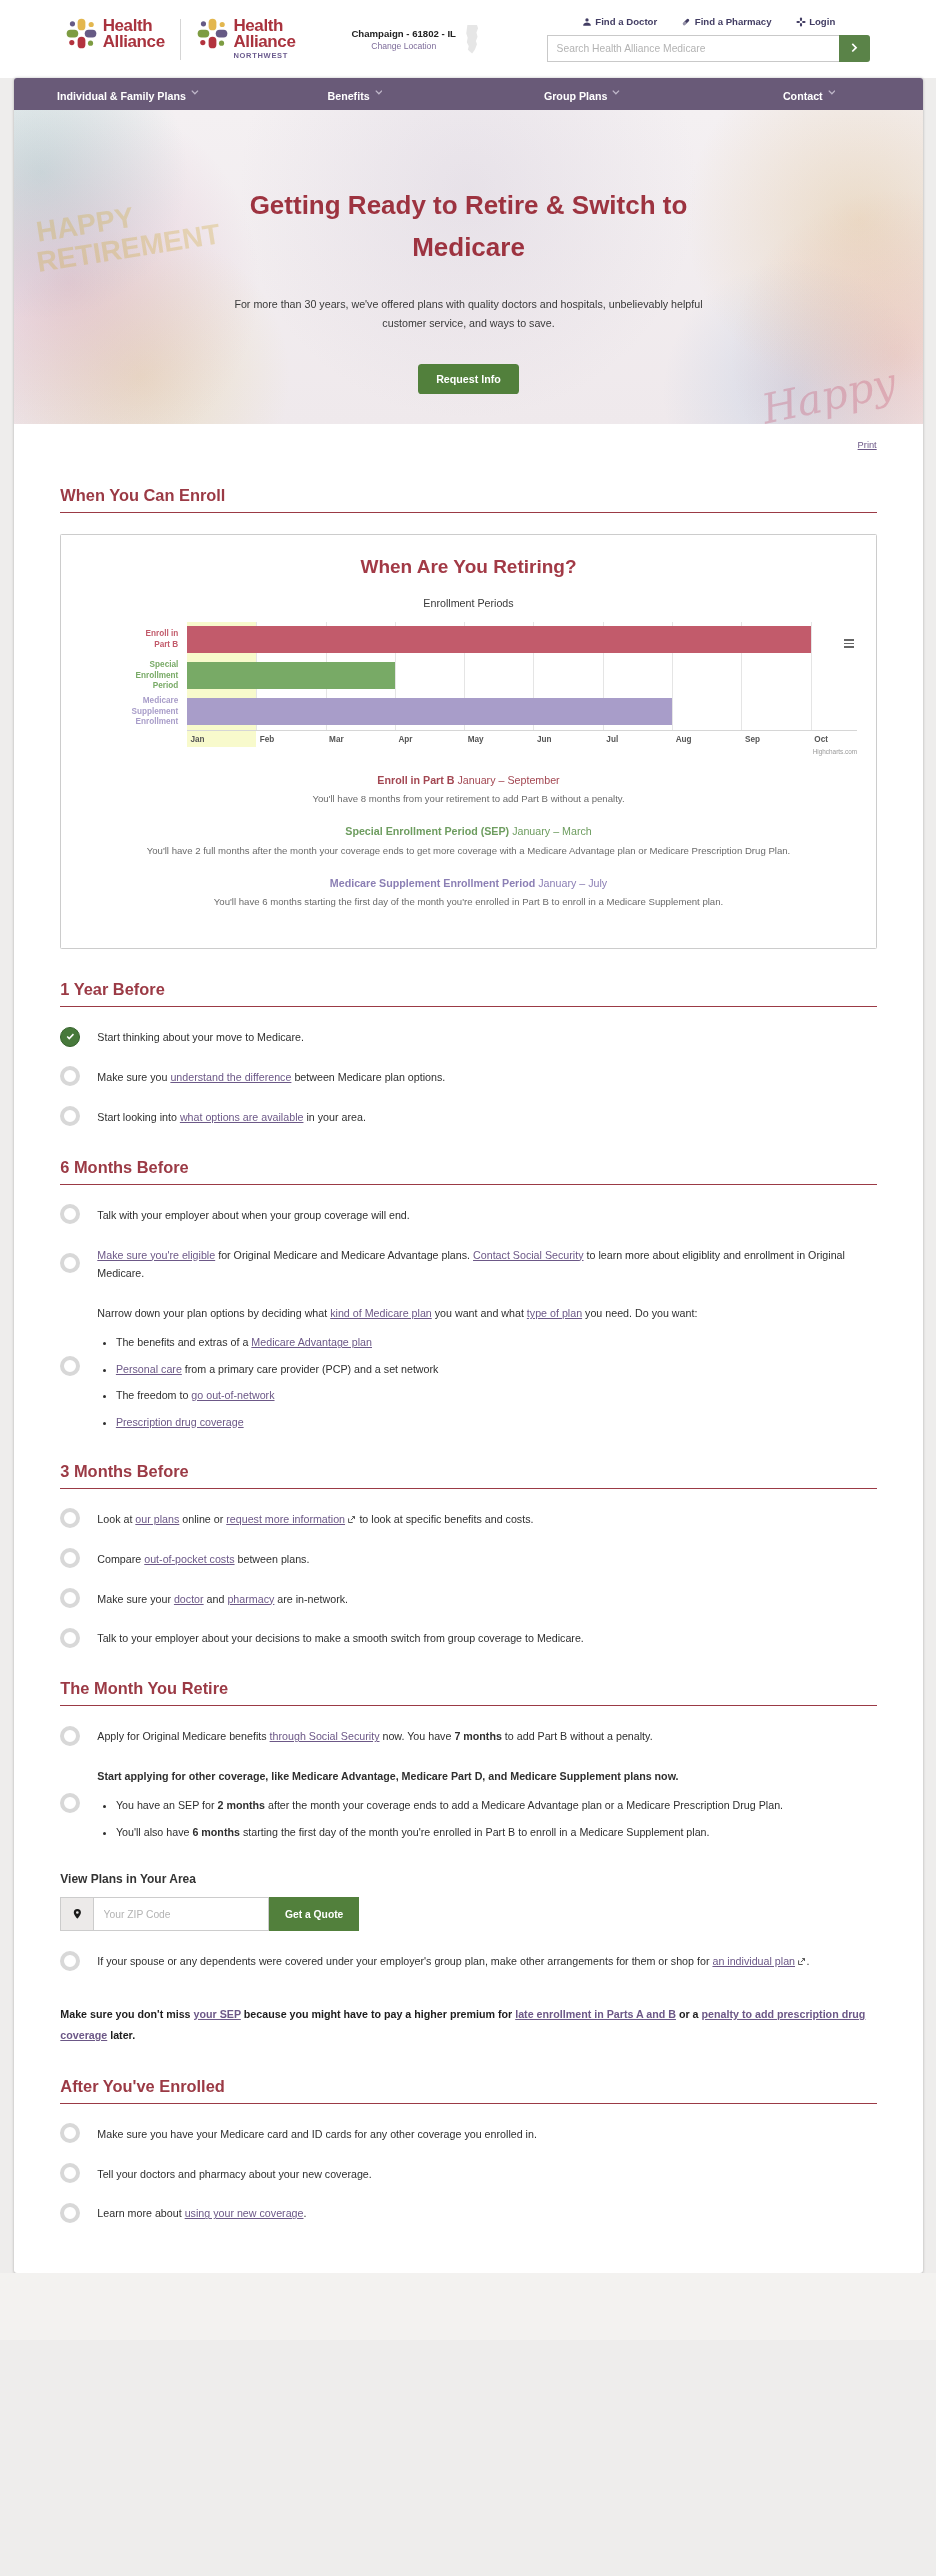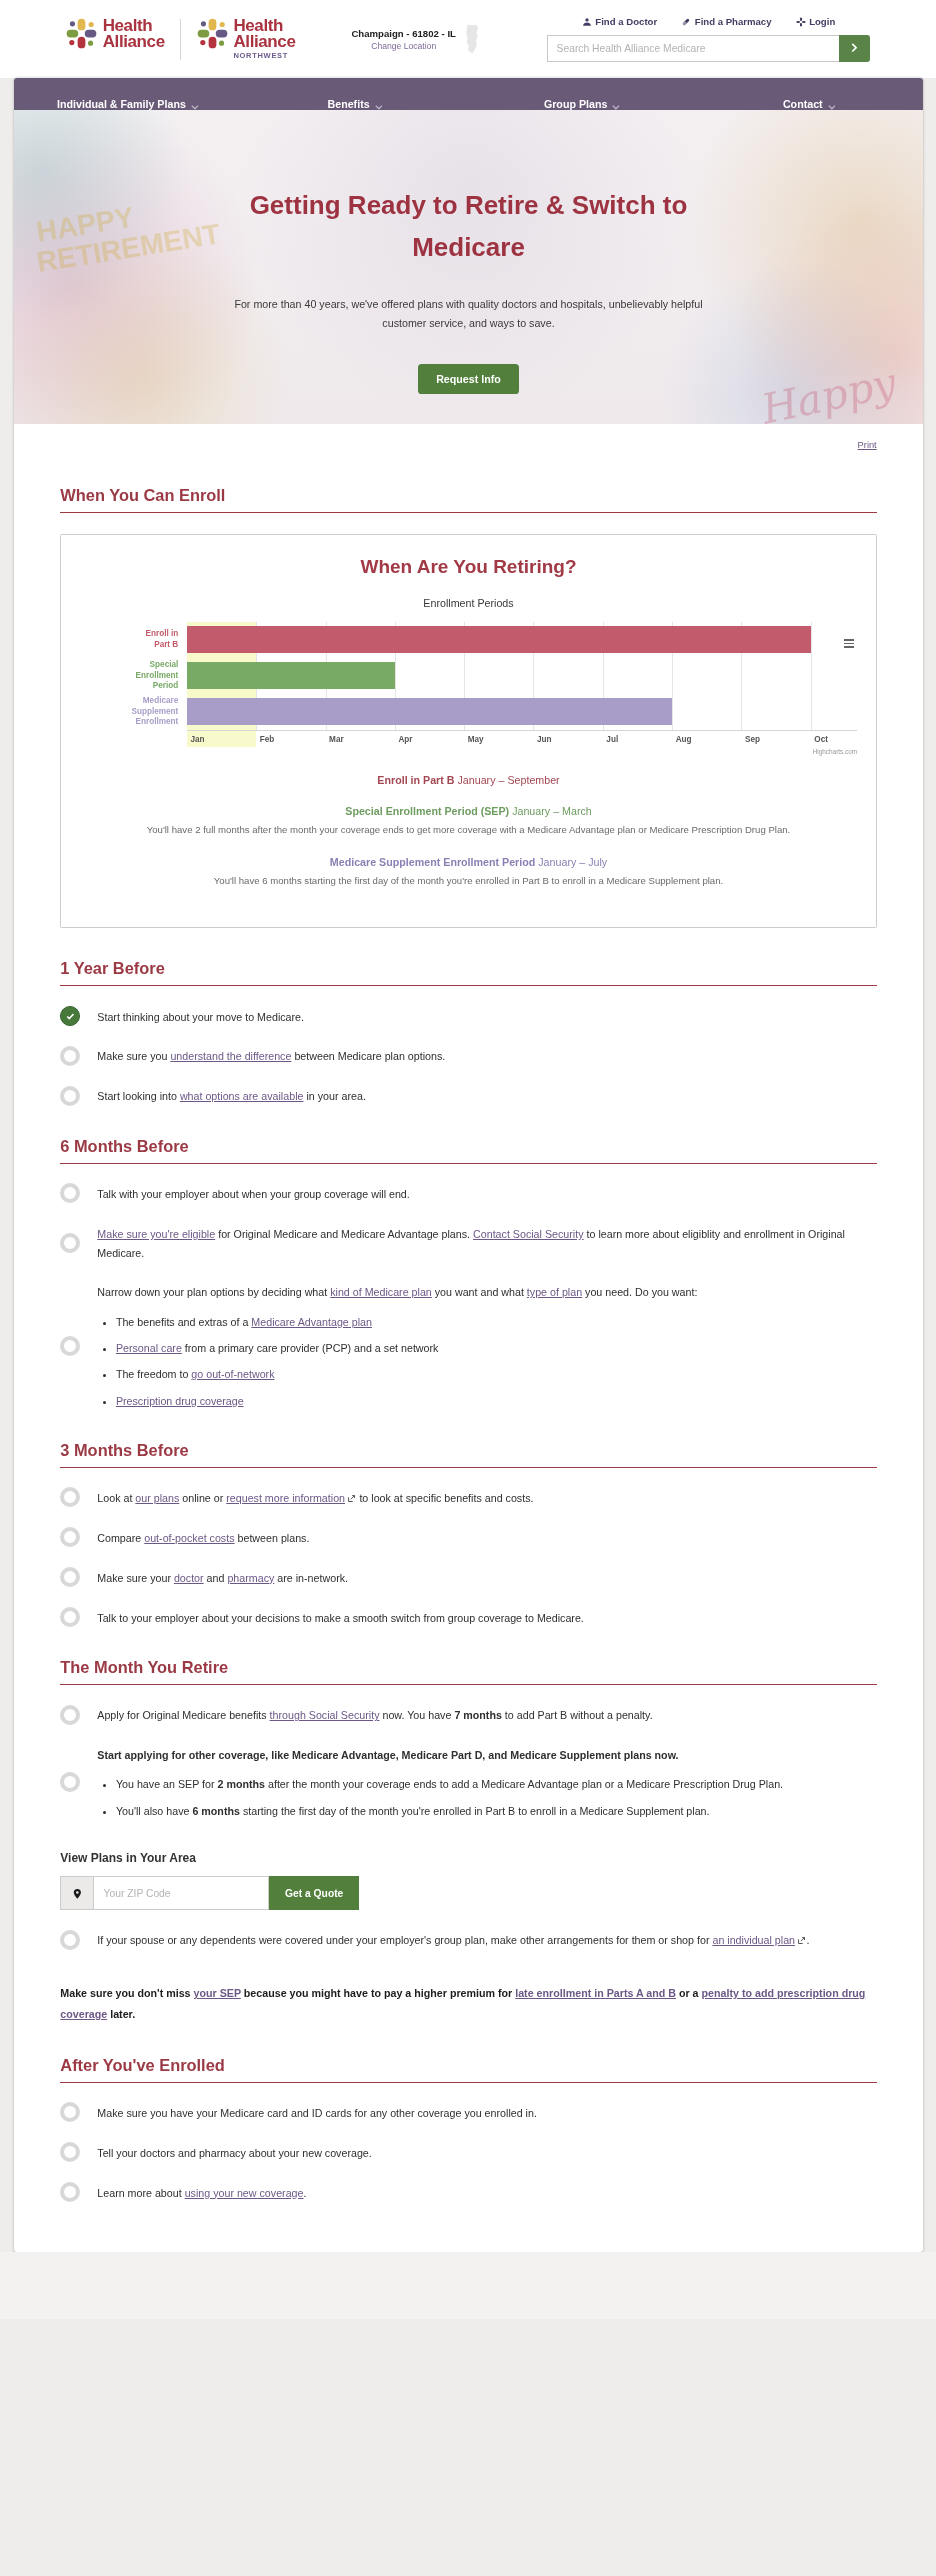--- a/index.html
+++ b/index.html
@@ -24,21 +24,21 @@
   .quick a { display: flex; align-items: center; gap: 3.6px; color: #423d63; font-size: 9.6px; font-weight: bold; text-decoration: none; }
   .quick svg { width: 10px; height: 10px; fill: #423d63; }
   .searchrow { display: flex; }
   .searchrow input { flex: 1; height: 27px; border: 0.7px solid #c9c9c9; border-right: none; padding: 0 8.6px; font-size: 10.3px; color: #333; font-family: inherit; }
   .searchrow input::placeholder { color: #b3b3b3; }
   .search-btn { width: 31px; height: 27px; background: #5a8348; border: none; border-radius: 0 2.9px 2.9px 0; display: flex; align-items: center; justify-content: center; cursor: pointer; }
 
   
   .card { margin: 0 14.3px; background: #fff; box-shadow: 0 0.7px 2.9px rgba(0,0,0,.28); border-radius: 2.9px; overflow: hidden; }
   nav { background: #695a78; height: 32px; display: flex; }
-  .nav-item { flex: 1; display: flex; align-items: flex-end; justify-content: center; gap: 5px; color: #fff; font-weight: bold; font-size: 10.7px; text-decoration: none; margin-top: 12px; }
+  .nav-item { flex: 1; display: flex; align-items: flex-start; justify-content: center; gap: 5px; color: #fff; font-weight: bold; font-size: 10.7px; text-decoration: none; margin-top: 12px; }
   .nav-item svg { width: 7.8px; height: 5px; stroke: #cfc8d8; stroke-width: 2; fill: none; opacity: .85; }
 
   
   .hero { height: 314px; position: relative; text-align: center; overflow: hidden;
     background-color: #f2edf0;
     background-image:
       radial-gradient(circle at 6% 55%, rgba(199,120,158,.28), transparent 22%),
       radial-gradient(circle at 3% 20%, rgba(110,190,185,.30), transparent 16%),
       radial-gradient(circle at 14% 85%, rgba(220,190,90,.25), transparent 18%),
       radial-gradient(circle at 93% 35%, rgba(215,170,95,.28), transparent 20%),
@@ -223,21 +223,21 @@
         <svg viewBox="0 0 12 8">
           <path d="M1 1l5 5 5-5"></path>
         </svg>
       </a>
     </nav>
 
   <section class="hero">
     <div class="hero-deco-left">Happy Retirement</div>
     <div class="hero-deco-right">Happy</div>
     <h1>Getting Ready to Retire &amp; Switch to Medicare</h1>
-    <p class="hero-sub">For more than 40 years, we've offered plans with quality doctors and hospitals, unbelievably helpful customer service, and ways to save.</p>
+    <p class="hero-sub">For more than 30 years, we've offered plans with quality doctors and hospitals, unbelievably helpful customer service, and ways to save.</p>
     <a class="cta">Request Info</a>
   </section>
 
   <div class="content">
     <div class="print-row"><a>Print</a></div>
 
     <h2 class="sec">When You Can Enroll</h2>
 
     <div class="chart-box">
       <div class="chart-h1">When Are You Retiring?</div>
@@ -295,20 +295,21 @@
               <span style="left: 72.3888%;">Aug</span>
               <span style="left: 82.7301%;">Sep</span>
               <span style="left: 93.0714%;">Oct</span>
             </div>
           </div>
         </div>
       <div class="credit">Highcharts.com</div>
       <div class="descs" id="chartDescs">
           <div class="desc">
             <div class="desc-h" style="color: rgb(163, 71, 82);"><b>Enroll in Part B</b><span> January – September</span></div>
+            <div class="desc-b">You'll have 8 months from your retirement to add Part B without a penalty.</div>
           </div>
           <div class="desc">
             <div class="desc-h" style="color: rgb(110, 157, 96);"><b>Special Enrollment Period (SEP)</b><span> January – March</span></div>
             <div class="desc-b">You'll have 2 full months after the month your coverage ends to get more coverage with a Medicare Advantage plan or Medicare Prescription Drug Plan.</div>
           </div>
           <div class="desc">
             <div class="desc-h" style="color: rgb(139, 127, 180);"><b>Medicare Supplement Enrollment Period</b><span> January – July</span></div>
             <div class="desc-b">You'll have 6 months starting the first day of the month you're enrolled in Part B to enroll in a Medicare Supplement plan.</div>
           </div>
         </div>

